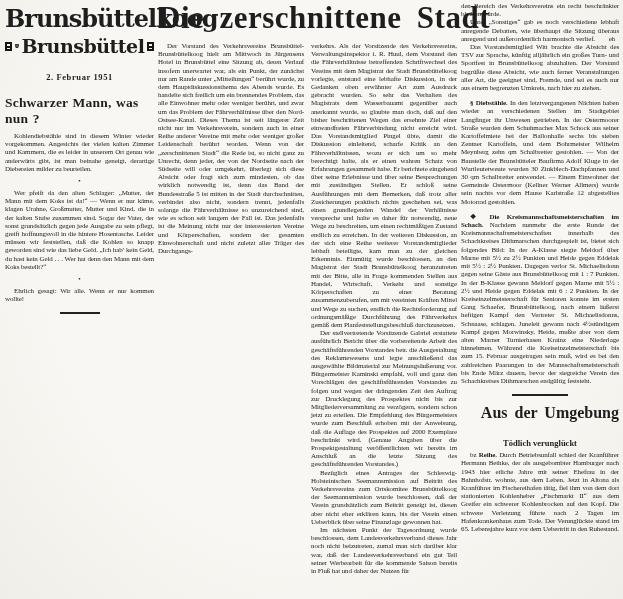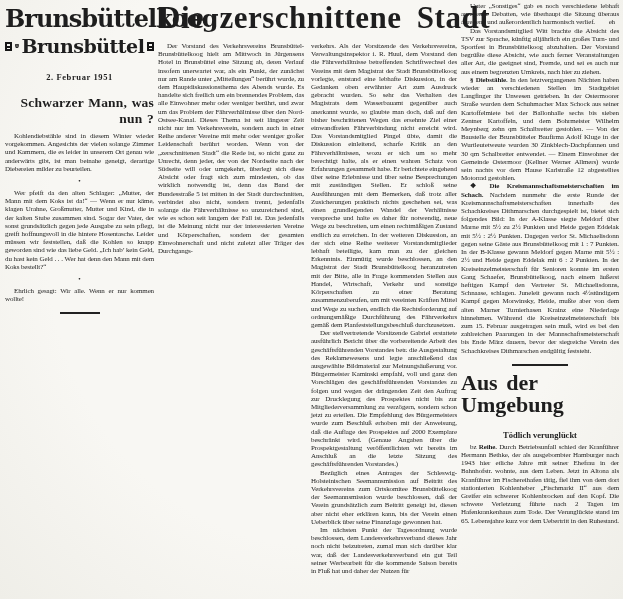--- a/index.html
+++ b/index.html
@@ -36,21 +36,21 @@
     font-family:"DejaVu Serif", serif;
     font-weight:bold;font-size:19px;line-height:20px;letter-spacing:-0.5px;
   }
   .ornament{
     width:16px;height:9px;display:inline-block;
     background:repeating-linear-gradient(180deg,#161616 0 2px,#f6f5f1 2px 3.5px);
     border-left:2px solid #161616;border-right:2px solid #161616;
   }
   .issue-date{font-size:8.5px;font-weight:bold;letter-spacing:0.6px;margin-top:12px;}
   .koks-headline{
-    font-size:13.5px;font-weight:bold;text-align:right;
+    font-size:13.5px;font-weight:bold;text-align:left;
     letter-spacing:0.2px;word-spacing:1px;margin-top:13px;margin-bottom:5px;
   }
   .star-sep{text-align:center;font-size:7px;line-height:8px;margin:4px 0;letter-spacing:0;text-indent:0;}
   .endrule{width:40px;height:2px;background:#222;margin:9px auto 0 auto;}
   
   .mainblock{position:absolute;left:158px;top:1px;width:299px;}
   .main-headline{
     font-size:31px;line-height:33px;font-weight:bold;
     text-align:center;letter-spacing:0.5px;word-spacing:7px;
     white-space:nowrap;margin:0;
@@ -58,24 +58,24 @@
   .main-subhead{
     font-size:9.5px;font-weight:bold;text-align:center;
     letter-spacing:0.1px;margin-top:4px;
   }
   .main-cols{display:flex;margin-top:8px;}
   .colB{width:146px;margin-right:7px;}
   .colC{width:146px;}
   
   .colD{position:absolute;left:461px;top:2px;width:158px;}
   .sig{float:right;font-size:7px;margin-right:4px;}
-  .item{}
+  .item{margin-top:7px;}
   .smallrule{width:56px;height:2px;background:#222;margin:9px auto 6px auto;}
   .umg-headline{
-    font-size:22px;line-height:22px;font-weight:bold;text-align:left;
+    font-size:16px;line-height:22px;font-weight:bold;text-align:right;
     word-spacing:3px;margin:0 0 3px 0;
   }
   .umg-subhead{font-size:8.5px;font-weight:bold;text-align:center;margin:14px 0 3px 0;}
   .shield{display:inline-block;vertical-align:middle;}
 </style>
 </head>
 <body>
 
 <div class="page">
 
@@ -94,21 +94,21 @@
             <path d="M10 3 h4 M12 2 v4"></path>
           </g>
         </svg>
         <span class="mast-sub">Brunsbüttel</span>
         <span class="ornament"></span>
       </div>
       <div class="issue-date">2. Februar 1951</div>
     </div>
 
     <div class="koks-headline">Schwarzer Mann, was nun ?</div>
-    <p class="bt">Kohlendiebstähle sind in diesem Winter wieder vorgekommen. Angesichts der vielen solange Zimmer und Kammern, die es leider in unserem Ort genau wie anderwärts gibt, ist man beinahe geneigt, derartige Diebereien milder zu beurteilen.</p>
+    <p class="bt">Kohlendiebstähle sind in diesem Winter wieder vorgekommen. Angesichts der vielen kalten Zimmer und Kammern, die es leider in unserem Ort genau wie anderwärts gibt, ist man beinahe geneigt, derartige Diebereien milder zu beurteilen.</p>
     <p class="bt star-sep">•</p>
     <p class="bt">Wer pfeift da den alten Schlager: „Mutter, der Mann mit dem Koks ist da!“ — Wenn er nur käme, klagen Urahne, Großmutter, Mutter und Kind, die in der kalten Stube zusammen sind. Sogar der Vater, der sonst grundsätzlich gegen jede Ausgabe zu sein pflegt, greift hoffnungsvoll in die hintere Hosentasche. Leider müssen wir feststellen, daß die Kohlen so knapp geworden sind wie das liebe Geld. „Ich hab’ kein Geld, du hast kein Geld . . . Wer hat denn den Mann mit dem Koks bestellt?“</p>
     <p class="bt star-sep">•</p>
     <p class="bt">Ehrlich gesagt: Wir alle. Wenn er nur kommen wollte!</p>
     <div class="endrule"></div>
   </div>
 
   <div class="mainblock">
     <h1 class="main-headline">Die zerschnittene Stadt</h1>
     <div class="main-cols">
@@ -118,20 +118,21 @@
       <div class="colC">
         <p class="bt noindent">verkehrs. Als der Vorsitzende des Verkehrsvereins, Verwaltungsinspektor i. R. Huul, dem Vorstand den die Fährverhältnisse betreffenden Schriftwechsel des Vereins mit dem Magistrat der Stadt Brunsbüttelkoog vorlegte, entstand eine lebhafte Diskussion, in der Gedanken oben erwähnter Art zum Ausdruck gebracht wurden. So sehr das Verhalten des Magistrats dem Wasserbauamt gegenüber auch anerkannt wurde, so glaubte man doch, daß auf den bisher beschrittenen Wegen das ersehnte Ziel einer einwandfreien Fährverbindung nicht erreicht wird. Das Vorstandsmitglied Pingel übte, damit die Diskussion einleitend, scharfe Kritik an den Fährverhältnissen, wozu er sich um so mehr berechtigt halte, als er einen wahren Schatz von Erfahrungen gesammelt habe. Er berichtete eingehend über seine Erlebnisse und über seine Besprechungen mit zuständigen Stellen. Er schloß seine Ausführungen mit dem Bemerken, daß trotz aller Zusicherungen praktisch nichts geschehen sei, was einen grundlegenden Wandel der Verhältnisse verspreche und halte es daher für notwendig, neue Wege zu beschreiten, um einen rechtmäßigen Zustand endlich zu erreichen. In der weiteren Diskussion, an der sich eine Reihe weiterer Vorstandsmitglieder lebhaft beteiligte, kam man zu der gleichen Erkenntnis. Einmütig wurde beschlossen, an den Magistrat der Stadt Brunsbüttelkoog heranzutreten mit der Bitte, alle in Frage kommenden Stellen aus Handel, Wirtschaft, Verkehr und sonstige Körperschaften zu einer Beratung zusammenzuberufen, um mit vereinten Kräften Mittel und Wege zu suchen, endlich die Rechtsforderung auf ordnungsmäßige Durchführung des Fährverkehrs gemäß dem Planfeststellungsbeschluß durchzusetzen.</p>
         <p class="bt">Der stellvertretende Vorsitzende Gabriel erstattete ausführlich Bericht über die vorbereitende Arbeit des geschäftsführenden Vorstandes betr. die Ausgestaltung des Reklamewesens und legte anschließend das ausgewählte Bildmaterial zur Meinungsäußerung vor. Bürgermeister Kaminski empfahl, voll und ganz den Vorschlägen des geschäftsführenden Vorstandes zu folgen und wegen der drängenden Zeit den Auftrag zur Drucklegung des Prospektes nicht bis zur Mitgliederversammlung zu verzögern, sondern schon jetzt zu erteilen. Die Empfehlung des Bürgermeisters wurde zum Beschluß erhoben mit der Anweisung, daß die Auflage des Prospektes auf 2000 Exemplare beschränkt wird. (Genaue Angaben über die Prospektgestaltung veröffentlichten wir bereits im Anschluß an die letzte Sitzung des geschäftsführenden Vorstandes.)</p>
         <p class="bt">Bezüglich eines Antrages der Schleswig-Holsteinischen Seemannsmission auf Beitritt des Verkehrsvereins zum Ortskomitee Brunsbüttelkoog der Seemannsmission wurde beschlossen, daß der Verein grundsätzlich zum Beitritt geneigt ist, diesen aber nicht eher erklären kann, bis der Verein einen Ueberblick über seine Finanzlage gewonnen hat.</p>
         <p class="bt">Im nächsten Punkt der Tagesordnung wurde beschlossen, dem Landesverkehrsverband dieses Jahr noch nicht beizutreten, zumal man sich darüber klar war, daß der Landesverkehrsverband ein gut Teil seiner Werbearbeit für die kommende Saison bereits in Fluß hat und daher der Nutzen für</p>
       </div>
     </div>
   </div>
 
   <div class="colD">
+    <p class="bt noindent">den Bereich des Verkehrsvereins ein recht beschränkter bleiben würde.</p>
     <p class="bt"><span>Unter „Sonstiges“ gab es noch verschiedene lebhaft anregende Debatten, wie überhaupt die Sitzung überaus anregend und außerordentlich harmonisch verlief.</span> <span class="sig">eh</span></p>
     <p class="bt">Das Vorstandsmitglied Witt brachte die Absicht des TSV zur Sprache, künftig alljährlich ein großes Turn- und Sportfest in Brunsbüttelkoog abzuhalten. Der Vorstand begrüßte diese Absicht, wie auch ferner Veranstaltungen aller Art, die geeignet sind, Fremde, und sei es auch nur aus einem begrenzten Umkreis, nach hier zu ziehen.</p>
 
     <p class="bt item">
       <span class="b">§</span>
       <span class="b">Diebstähle.</span>
       <span>In den letztvergangenen Nächten haben wieder an verschiedenen Stellen im Stadtgebiet Langfinger ihr Unwesen getrieben. In der Ostermoorer Straße wurden dem Schuhmacher Max Schock aus seiner Kartoffelmiete bei der Ballonhalle sechs bis sieben Zentner Kartoffeln, und dem Bohrmeister Wilhelm Meynberg zehn qm Schalbretter gestohlen. — Von der Baustelle der Brunsbütteler Baufirma Adolf Kluge in der Wurtleutetweute wurden 30 Zinkblech-Dachpfannen und 30 qm Schalbretter entwendet. — Einem Einwohner der Gemeinde Ostermoor (Kellner Werner Allmers) wurde sein nachts vor dem Hause Karlstraße 12 abgestelltes Motorrad gestohlen.</span>
     </p>
 
     <p class="bt item">

